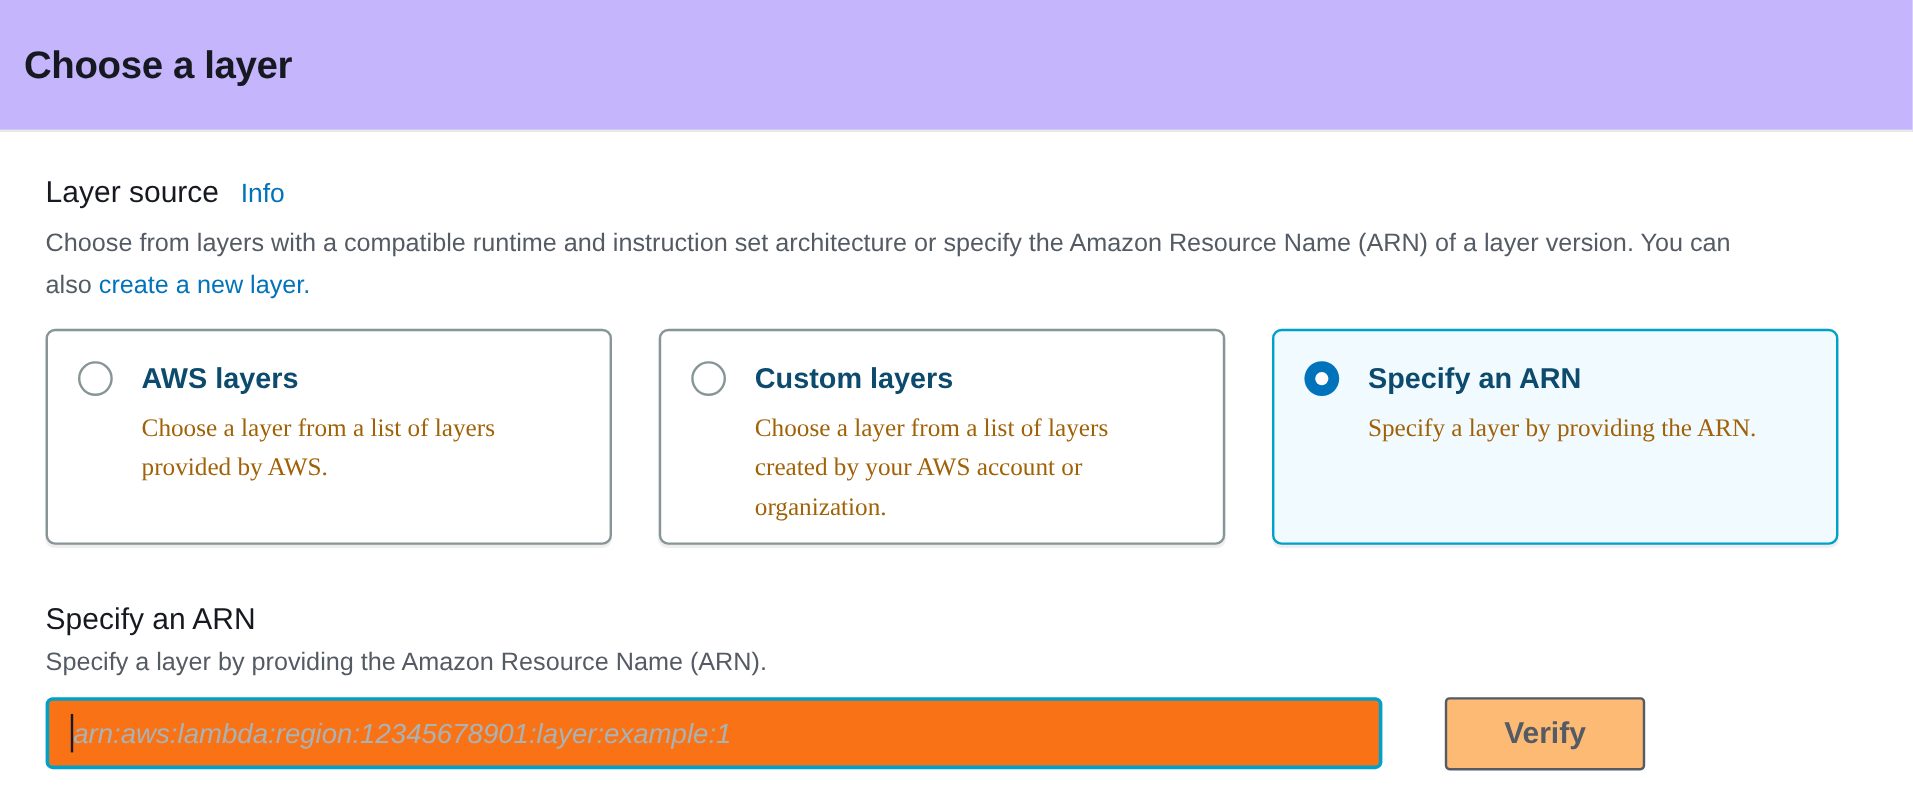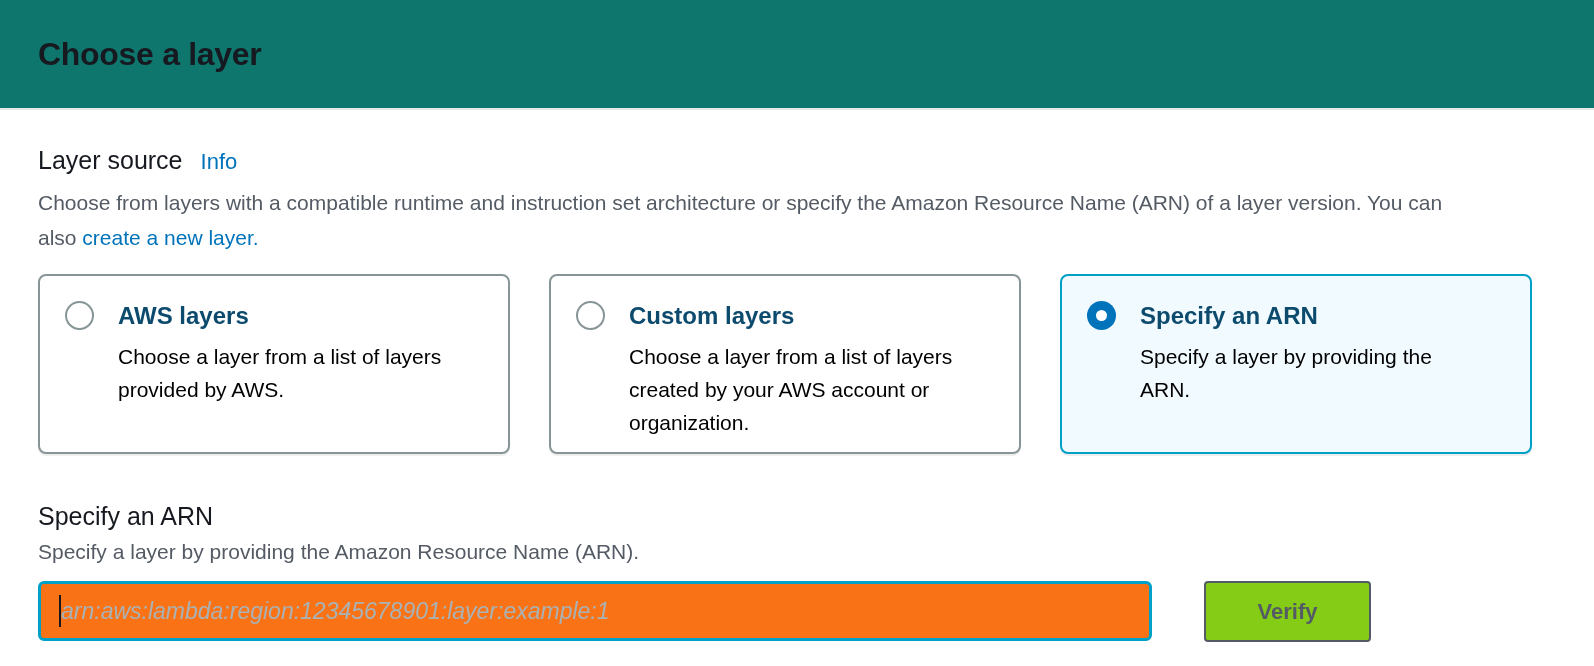--- a/index.html
+++ b/index.html
@@ -9,25 +9,25 @@
     height: 666px;
     background: #ffffff;
     font-family: "Liberation Sans", sans-serif;
     color: #16191f;
     overflow: hidden;
   }
 
   
   .panel-header {
     height: 110px;
-    background: #0f766e;
+    background: #c4b5fd;
     border-bottom: 2px solid #e9e9e9;
     display: flex;
     align-items: center;
-    padding: 0 38px;
+    padding: 0 20px;
   }
   .panel-title {
     font-size: 32px;
     font-weight: bold;
     color: #16191f;
     letter-spacing: -0.3px;
   }
 
   .content { padding: 0 38px; }
 
@@ -87,22 +87,23 @@
     align-items: center;
     justify-content: center;
   }
   .radio.checked { border: none; background: #0073bb; }
   .radio-dot { width: 11px; height: 11px; border-radius: 50%; background: #ffffff; }
   .card-title { font-size: 24px; font-weight: bold; color: #0c4a6e; }
   .card-desc {
     margin: 10px 0 0 53px;
     font-size: 21px;
     line-height: 33px;
-    color: #000000;
+    color: #a16207;
     max-width: 332px;
+    font-family: Liberation Serif, serif;
   }
 
   
   .arn-section { margin-top: 48px; }
   .arn-title { font-size: 25px; color: #16191f; }
   .arn-desc { margin-top: 9px; font-size: 21px; color: #545b64; }
   .arn-row {
     margin-top: 17px;
     display: flex;
     align-items: stretch;
@@ -133,23 +134,23 @@
     width: 2px;
     height: 32px;
     background: #16191f;
   }
   .verify-btn {
     margin-left: 52px;
     width: 167px;
     height: 61px;
     border: 2px solid #545b64;
     border-radius: 4px;
-    background: #84cc16;
+    background: #fdba74;
     color: #545b64;
-    font-size: 22px;
+    font-size: 25px;
     font-weight: bold;
     font-family: "Liberation Sans", sans-serif;
     cursor: pointer;
   }
 </style>
 </head>
 <body>
 
 <div class="panel-header">
   <span class="panel-title">Choose a layer</span>

